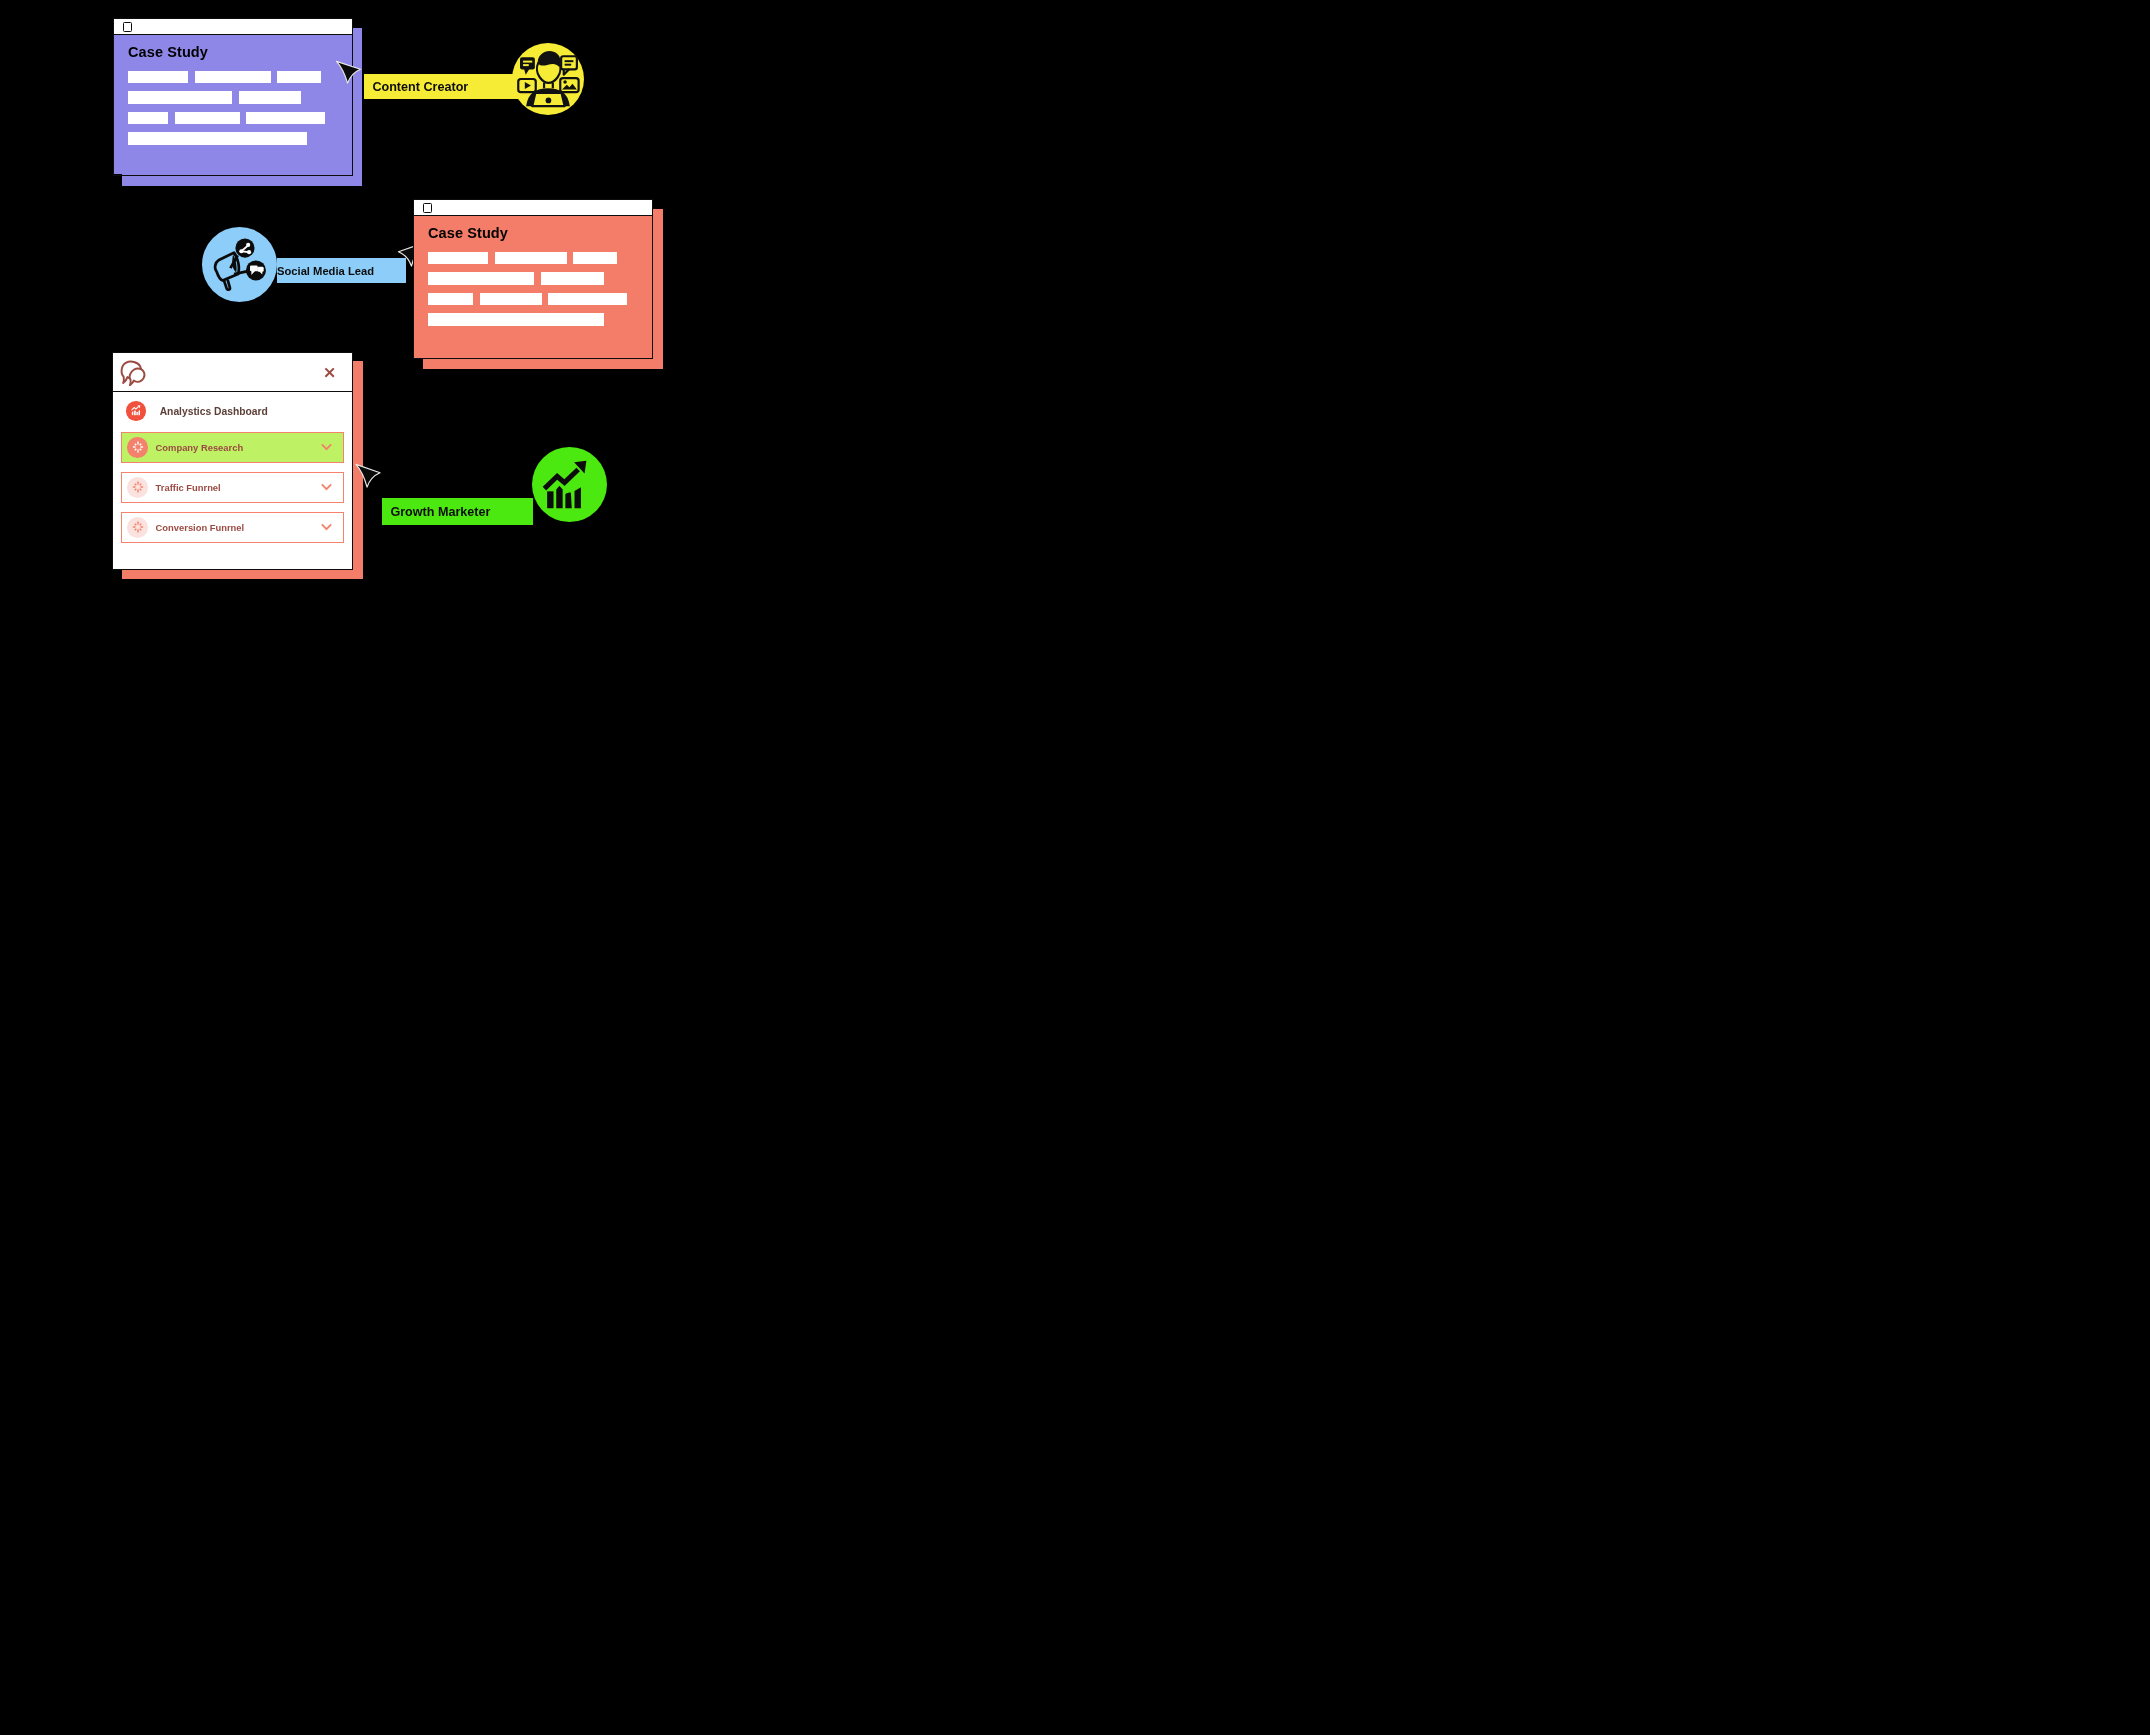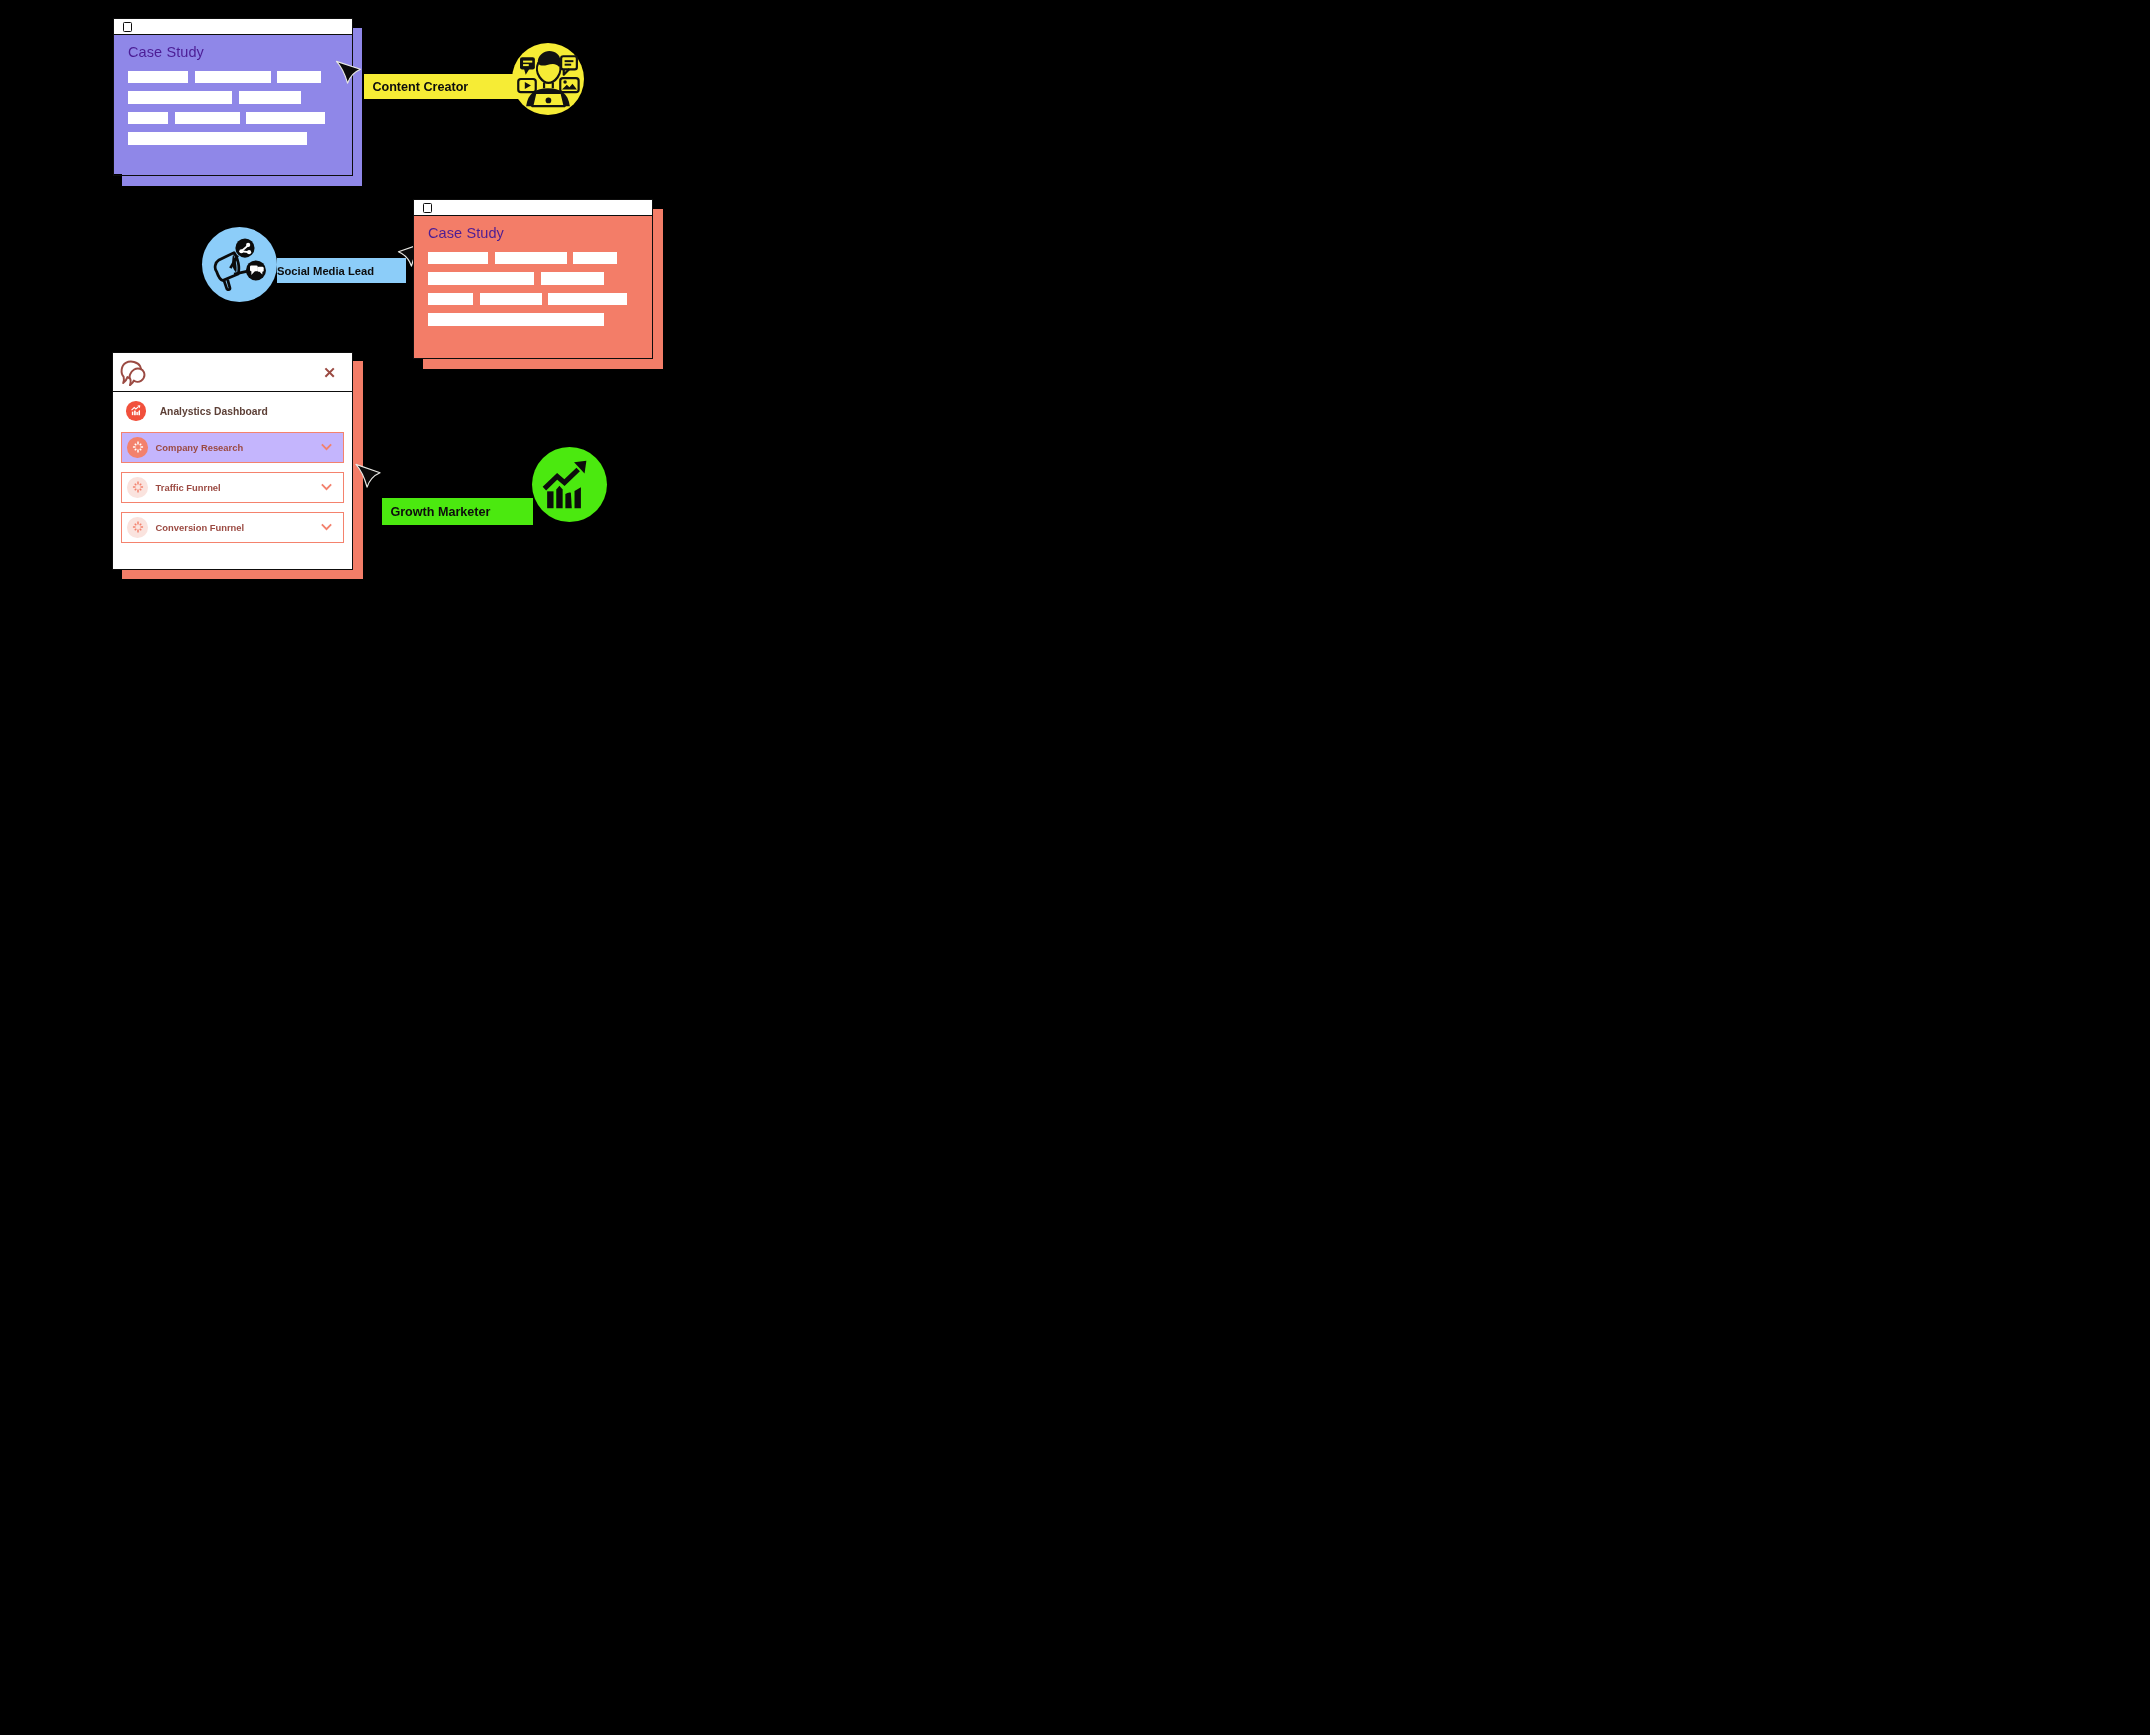--- a/index.html
+++ b/index.html
@@ -12,21 +12,21 @@
   
   .win-shadow{position:absolute;}
   .shadow-purple{background:#8F87E8;}
   .shadow-salmon{background:#F37D68;}
   .window{position:absolute;border:1.4px solid #0D0D0D;box-sizing:border-box;}
   .window .titlebar{height:15.4px;background:#fff;border-bottom:1.4px solid #0D0D0D;position:relative;}
   .win-square{position:absolute;left:9px;top:2.8px;width:6.5px;height:8.4px;border:1.4px solid #0D0D0D;border-radius:1.4px;background:#fff;}
   .win-body{padding:9px 14px 0 14px;}
   .win-body.purple-bg{background:#8F87E8;}
   .win-body.salmon-bg{background:#F37D68;}
-  .win-title{font-size:14.5px;font-weight:400;color:#4c1d95;letter-spacing:0.1px;}
+  .win-title{font-size:14.5px;font-weight:700;color:#000000;letter-spacing:0.1px;}
   .skeleton{display:flex;flex-direction:column;gap:8px;margin-top:10.3px;}
   .skel-row{display:flex;gap:6.5px;}
   .bar{height:12.6px;background:#fff;}
 
   
   .tag{position:absolute;display:flex;align-items:center;box-sizing:border-box;
        font-weight:800;color:#0D0D0D;}
   .tag-yellow{background:#F6EC35;font-size:12.6px;padding-left:8.4px;}
   .tag-blue{background:#8CCDF9;font-size:11.2px;justify-content:flex-start;}
   .tag-green{background:#4BE90F;font-size:12.6px;padding-left:8.4px;}
@@ -38,21 +38,21 @@
   
   .panel{position:absolute;background:#fff;border:1.4px solid #0D0D0D;box-sizing:border-box;}
   .panel-header{height:38px;border-bottom:1.9px solid #0D0D0D;position:relative;}
   .panel-content{padding:9.4px 8.4px 0 8.4px;}
   .dash-row{display:flex;align-items:center;gap:14px;margin-left:4.7px;}
   .dash-circle{width:19.6px;height:19.6px;border-radius:50%;background:#F1503C;display:flex;align-items:center;justify-content:center;}
   .dash-title{font-size:10.3px;font-weight:800;color:#5D4037;}
   .items{margin-top:10.8px;display:flex;flex-direction:column;gap:9px;}
   .item{height:31px;border:1.4px solid #F4826D;box-sizing:border-box;display:flex;align-items:center;
         padding:0 9.4px 0 5.1px;background:#fff;cursor:pointer;}
-  .item.active{background:#c4b5fd;}
+  .item.active{background:#bef264;}
   .item-circle{width:20.6px;height:20.6px;border-radius:50%;display:flex;align-items:center;justify-content:center;flex:0 0 auto;}
   .ic-solid{background:#F3816C;}
   .ic-light{background:#FAE3DE;}
   .item-label{font-size:9.4px;font-weight:800;color:#9B4A42;margin-left:7.5px;flex:1;}
 
   .cursor{position:absolute;}
   .cursor.flip{transform:scaleX(-1);}
 </style>
 </head>
 <body>

